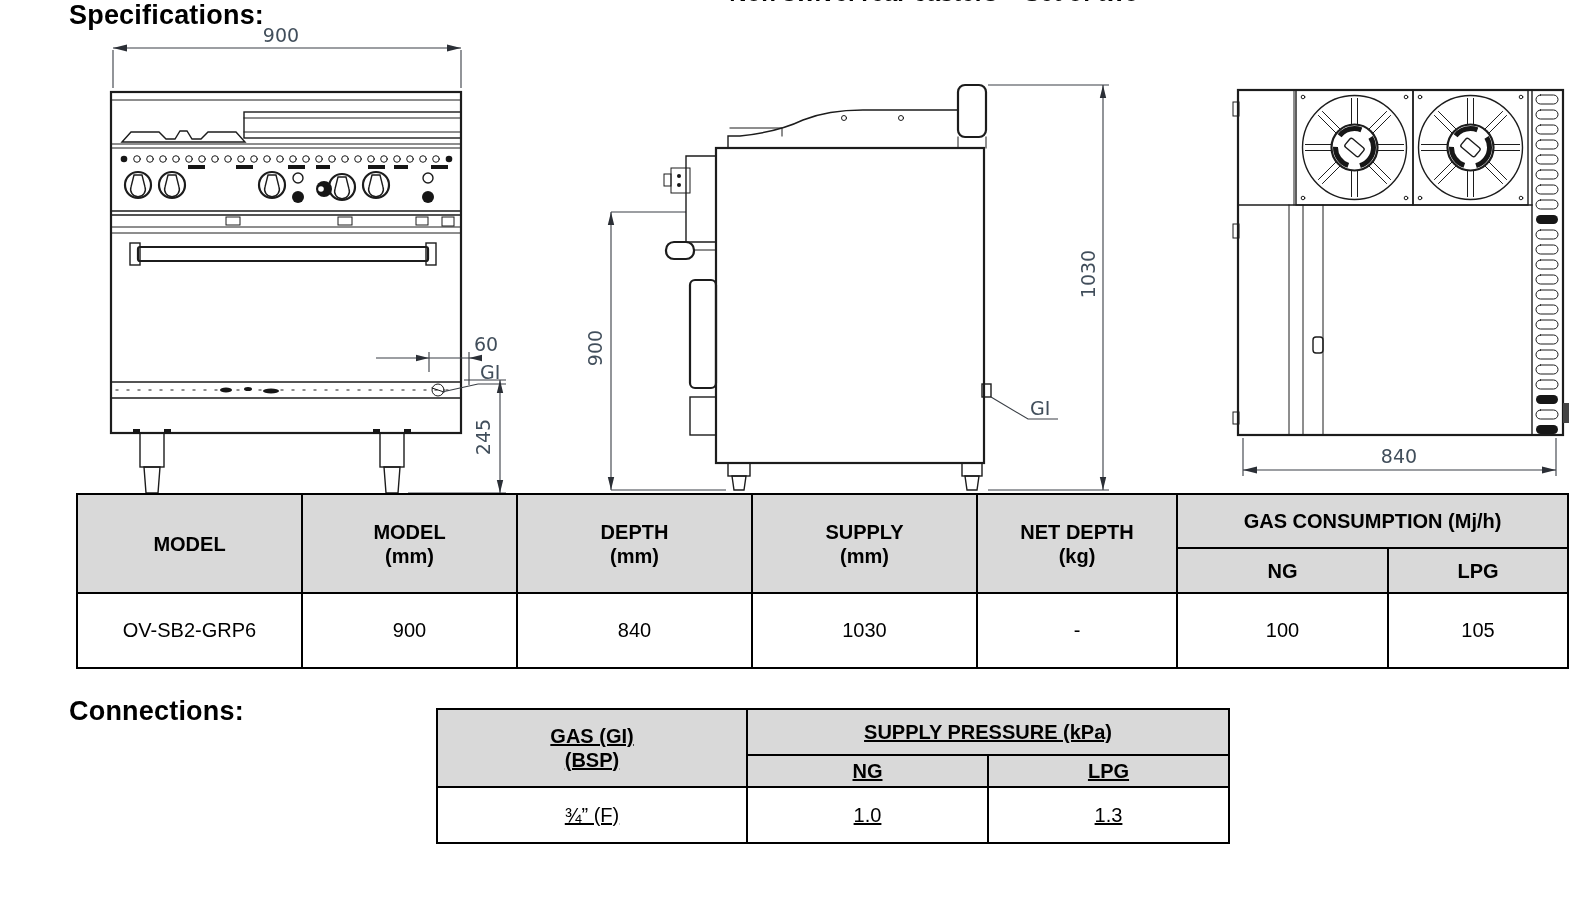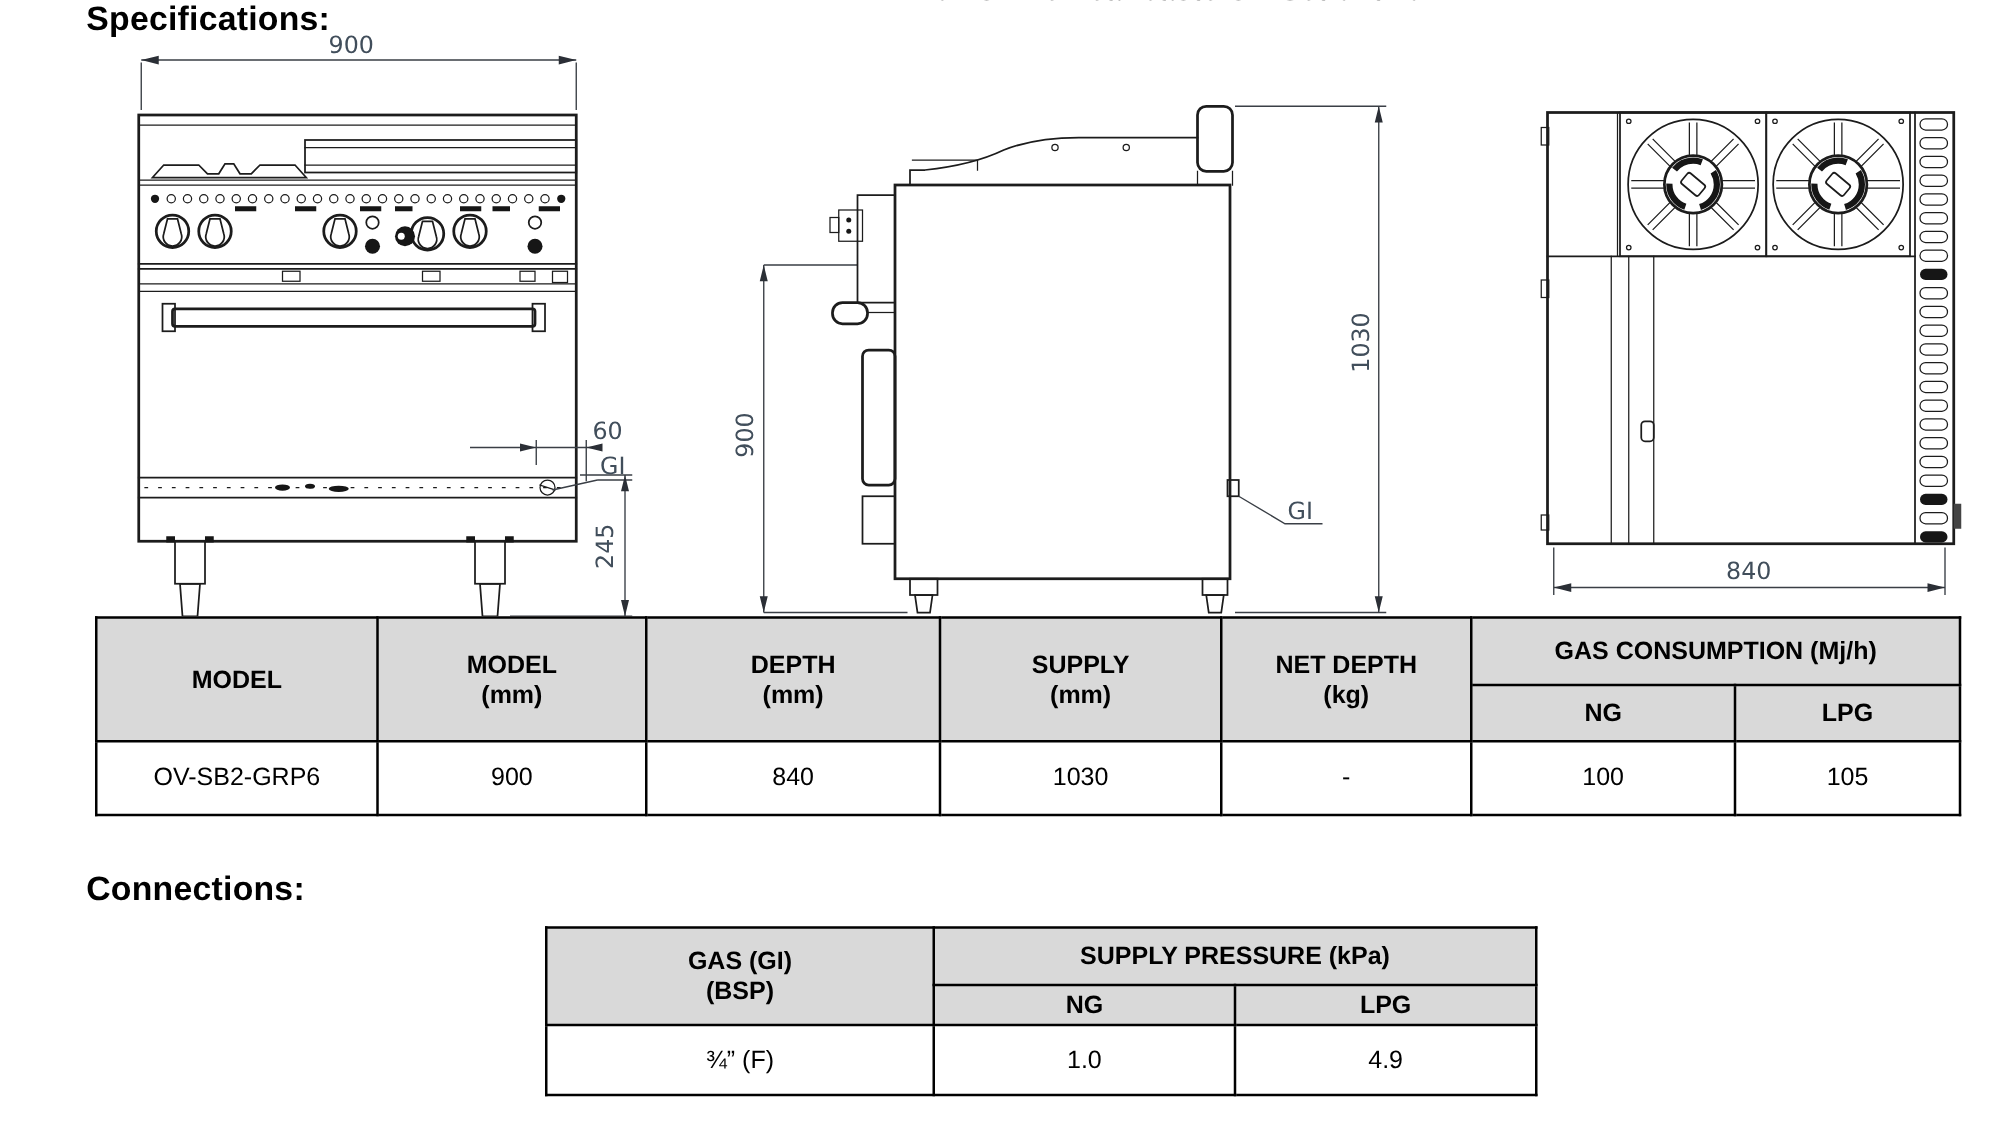--- a/index.html
+++ b/index.html
@@ -13,21 +13,21 @@
   .ln2{stroke-width:2.2;}
   .thin{stroke-width:1;}
   .dim{stroke:#3a3f46;stroke-width:1.1;fill:none;}
   .arr{fill:#2b2f36;stroke:none;}
   .dimtxt{fill:#414e5b;font-family:"DejaVu Sans",sans-serif;font-size:19px;}
   table{border-collapse:collapse;table-layout:fixed;position:absolute;background:#fff;}
   th,td{border:2px solid #000;text-align:center;vertical-align:middle;padding:0;}
   th{background:#d9d9d9;font-weight:bold;font-size:20px;line-height:24px;}
   td{font-size:20px;}
   .spec-table{left:40px;top:493px;width:1491px;}
-  .conn-table{left:400px;top:741px;width:792px;}
+  .conn-table{left:400px;top:708px;width:792px;text-decoration:underline;}
 </style>
 </head>
 <body>
 
 <div id="page">
 
   <div class="caption-clip">
     <div class="inner">Non swivel rear casters – Set of two</div>
   </div>
 
@@ -298,21 +298,21 @@
       <th rowspan="2">
         <div>NET DEPTH</div>
         <div>(kg)</div>
       </th>
       <th colspan="2">GAS CONSUMPTION (Mj/h)</th>
     </tr>
     <tr style="height:45px">
       <th>NG</th>
       <th>LPG</th>
     </tr>
-    <tr style="height:59px">
+    <tr style="height:75px">
       <td>OV-SB2-GRP6</td>
       <td>900</td>
       <td>840</td>
       <td>1030</td>
       <td>-</td>
       <td>100</td>
       <td>105</td>
     </tr>
   </tbody>
     </table>
@@ -333,18 +333,18 @@
       </th>
       <th colspan="2">SUPPLY PRESSURE (kPa)</th>
     </tr>
     <tr style="height:32px">
       <th>NG</th>
       <th>LPG</th>
     </tr>
     <tr style="height:56px">
       <td>¾” (F)</td>
       <td>1.0</td>
-      <td>4.9</td>
+      <td>1.3</td>
     </tr>
   </tbody>
     </table>
 
 </div>
 
 </body></html>

